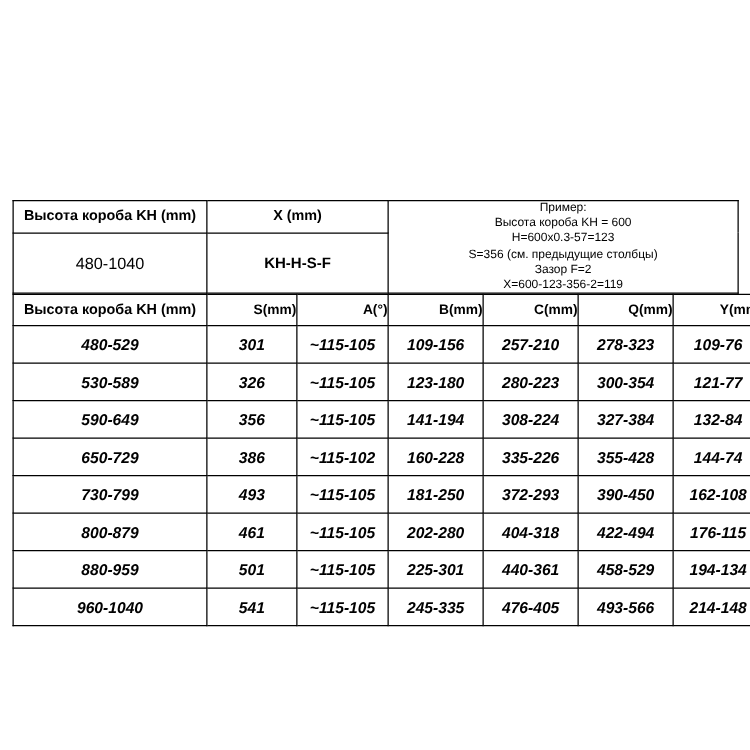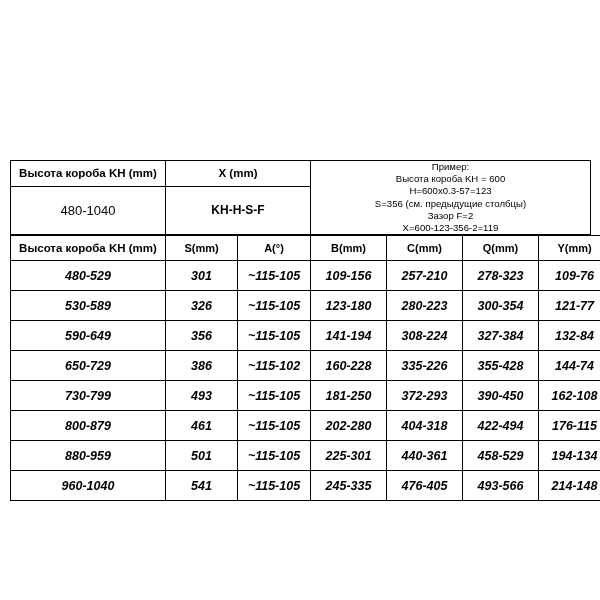--- a/index.html
+++ b/index.html
@@ -33,20 +33,21 @@
     text-align: center;
   }
   .hdr-cell {
     font-weight: bold;
     font-size: 11.5px;
     height: 24px;
     padding: 2px 4px;
   }
   .hdr-cell.small {
     font-size: 11px;
+    text-align: right;
   }
   .val-cell {
     font-weight: bold;
     font-size: 12.5px;
     height: 29px;
     padding: 2px 4px;
     font-style: italic;
   }
   .note-cell {
     text-align: left;

